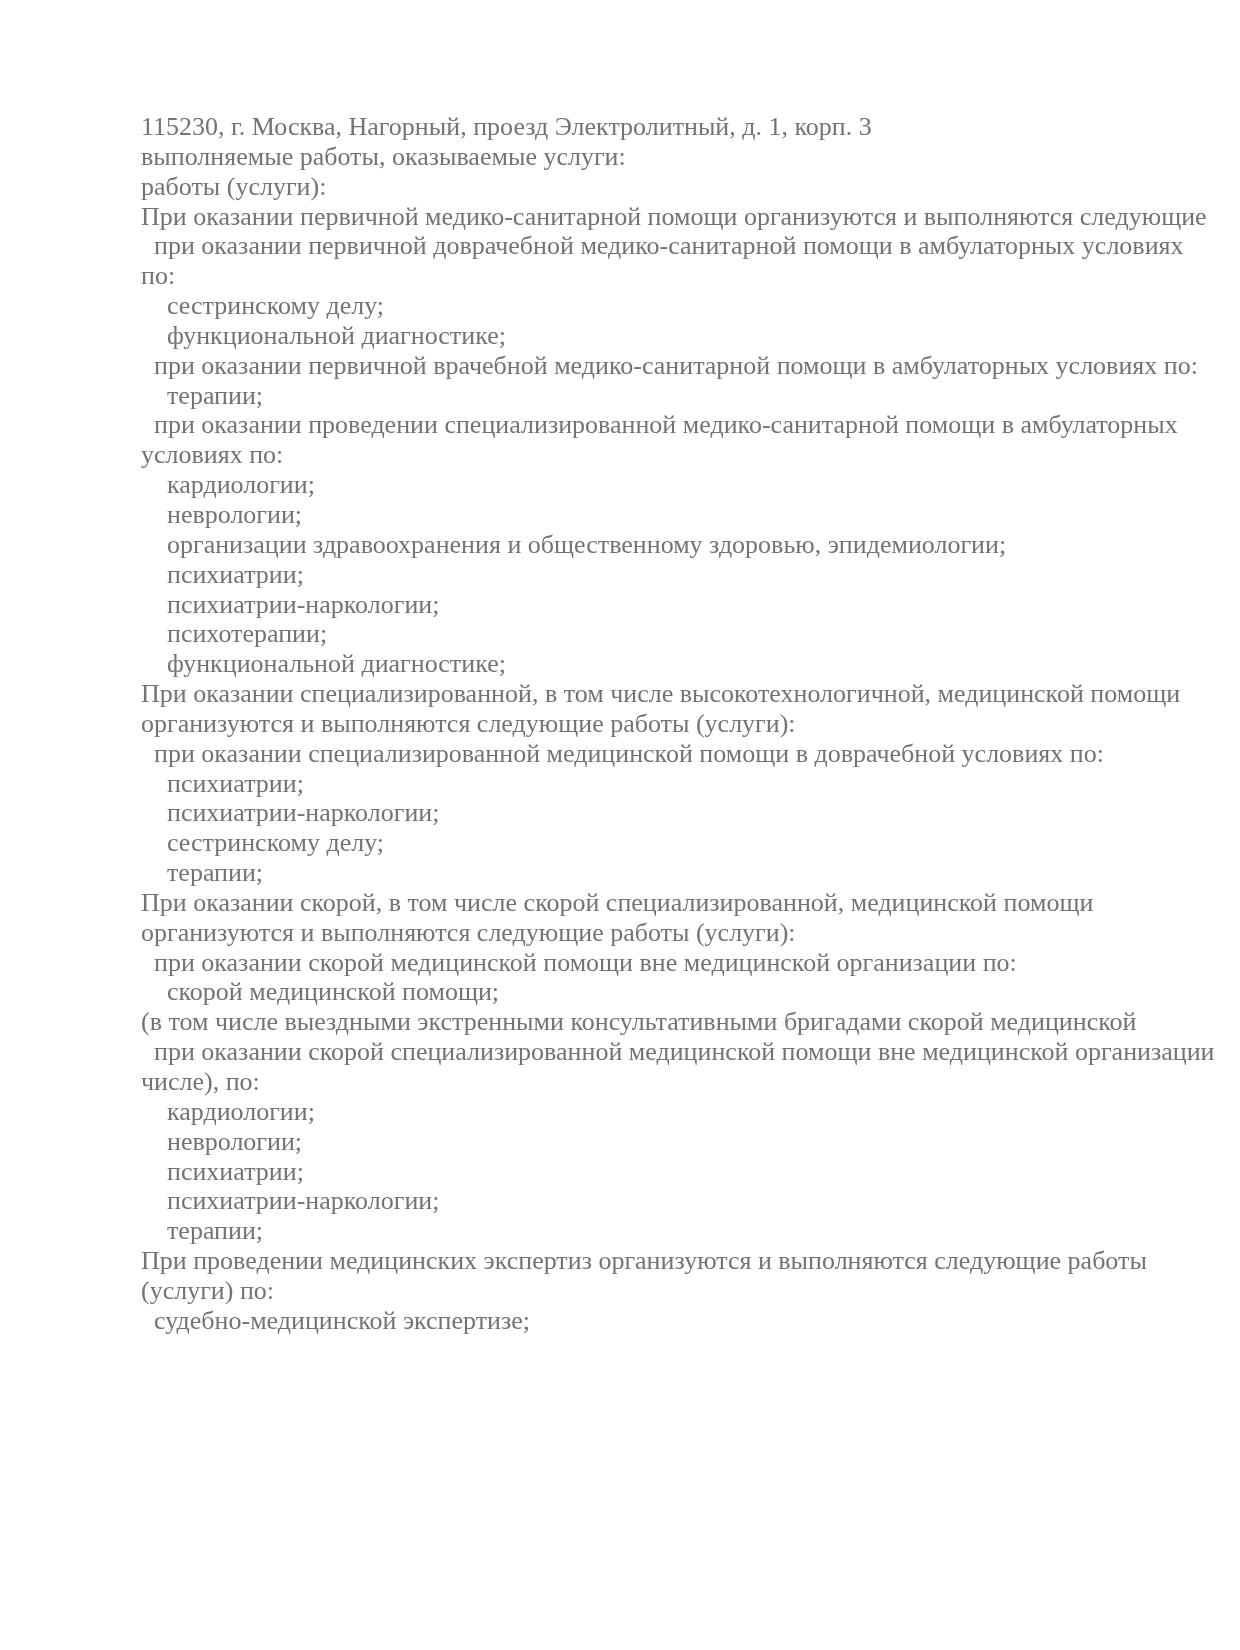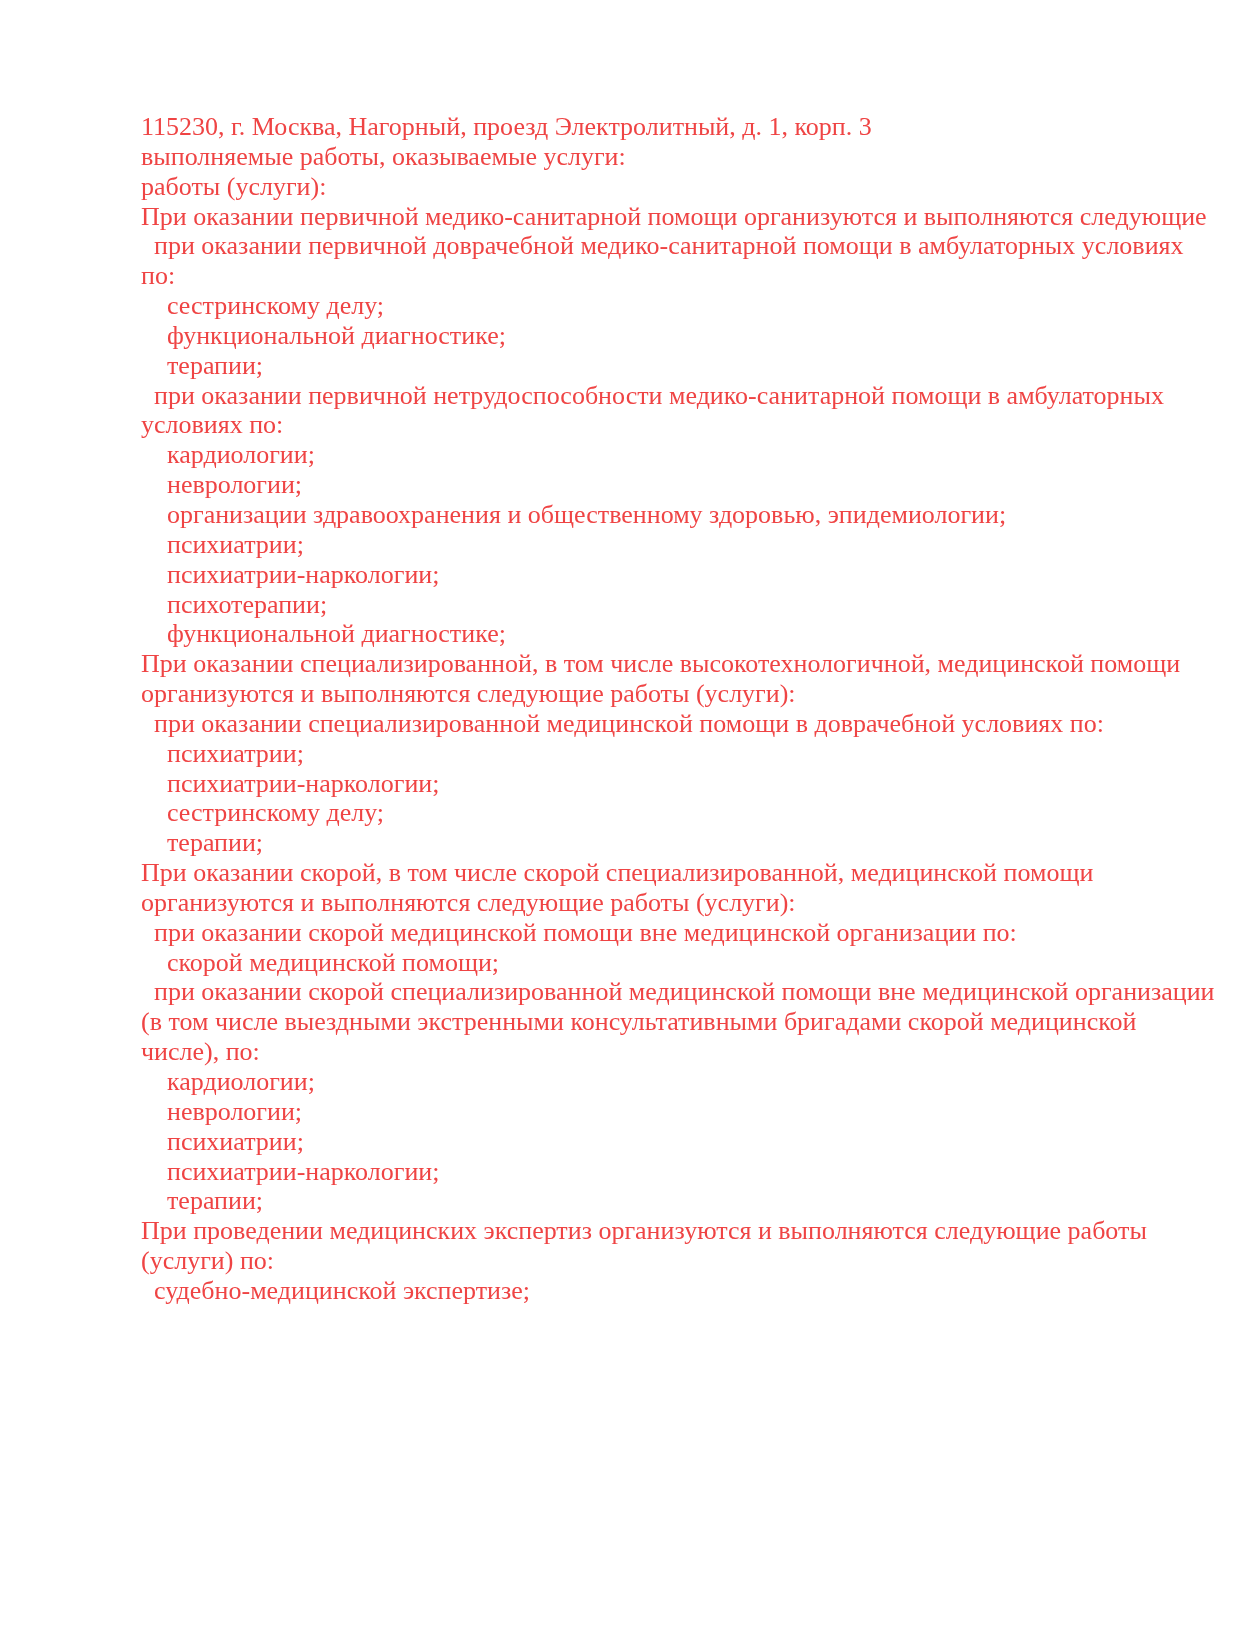--- a/index.html
+++ b/index.html
@@ -30,52 +30,53 @@
     height: 29.85px;
   }
   .indent-0 { padding-left: 0; }
   .indent-1 { padding-left: 13px; }
   .indent-2 { padding-left: 26px; }
 </style>
 </head>
 <body>
 
 <div class="page" style="background: rgb(255, 255, 255);">
-  <div class="doc-text" id="doc-text" style="color: #ef4444;">
+  <div class="doc-text" id="doc-text" style="color: #737373;">
       <div class="doc-line indent-0">115230, г. Москва, Нагорный, проезд Электролитный, д. 1, корп. 3</div>
       <div class="doc-line indent-0">выполняемые работы, оказываемые услуги:</div>
       <div class="doc-line indent-0">работы (услуги):</div>
       <div class="doc-line indent-0">При оказании первичной медико-санитарной помощи организуются и выполняются следующие</div>
       <div class="doc-line indent-1">при оказании первичной доврачебной медико-санитарной помощи в амбулаторных условиях</div>
       <div class="doc-line indent-0">по:</div>
       <div class="doc-line indent-2">сестринскому делу;</div>
       <div class="doc-line indent-2">функциональной диагностике;</div>
+      <div class="doc-line indent-1">при оказании первичной врачебной медико-санитарной помощи в амбулаторных условиях по:</div>
       <div class="doc-line indent-2">терапии;</div>
-      <div class="doc-line indent-1">при оказании первичной нетрудоспособности медико-санитарной помощи в амбулаторных</div>
+      <div class="doc-line indent-1">при оказании проведении специализированной медико-санитарной помощи в амбулаторных</div>
       <div class="doc-line indent-0">условиях по:</div>
       <div class="doc-line indent-2">кардиологии;</div>
       <div class="doc-line indent-2">неврологии;</div>
       <div class="doc-line indent-2">организации здравоохранения и общественному здоровью, эпидемиологии;</div>
       <div class="doc-line indent-2">психиатрии;</div>
       <div class="doc-line indent-2">психиатрии-наркологии;</div>
       <div class="doc-line indent-2">психотерапии;</div>
       <div class="doc-line indent-2">функциональной диагностике;</div>
       <div class="doc-line indent-0">При оказании специализированной, в том числе высокотехнологичной, медицинской помощи</div>
       <div class="doc-line indent-0">организуются и выполняются следующие работы (услуги):</div>
       <div class="doc-line indent-1">при оказании специализированной медицинской помощи в доврачебной условиях по:</div>
       <div class="doc-line indent-2">психиатрии;</div>
       <div class="doc-line indent-2">психиатрии-наркологии;</div>
       <div class="doc-line indent-2">сестринскому делу;</div>
       <div class="doc-line indent-2">терапии;</div>
       <div class="doc-line indent-0">При оказании скорой, в том числе скорой специализированной, медицинской помощи</div>
       <div class="doc-line indent-0">организуются и выполняются следующие работы (услуги):</div>
       <div class="doc-line indent-1">при оказании скорой медицинской помощи вне медицинской организации по:</div>
       <div class="doc-line indent-2">скорой медицинской помощи;</div>
+      <div class="doc-line indent-0">(в том числе выездными экстренными консультативными бригадами скорой медицинской</div>
       <div class="doc-line indent-1">при оказании скорой специализированной медицинской помощи вне медицинской организации</div>
-      <div class="doc-line indent-0">(в том числе выездными экстренными консультативными бригадами скорой медицинской</div>
       <div class="doc-line indent-0">числе), по:</div>
       <div class="doc-line indent-2">кардиологии;</div>
       <div class="doc-line indent-2">неврологии;</div>
       <div class="doc-line indent-2">психиатрии;</div>
       <div class="doc-line indent-2">психиатрии-наркологии;</div>
       <div class="doc-line indent-2">терапии;</div>
       <div class="doc-line indent-0">При проведении медицинских экспертиз организуются и выполняются следующие работы</div>
       <div class="doc-line indent-0">(услуги) по:</div>
       <div class="doc-line indent-1">судебно-медицинской экспертизе;</div>
     </div>

